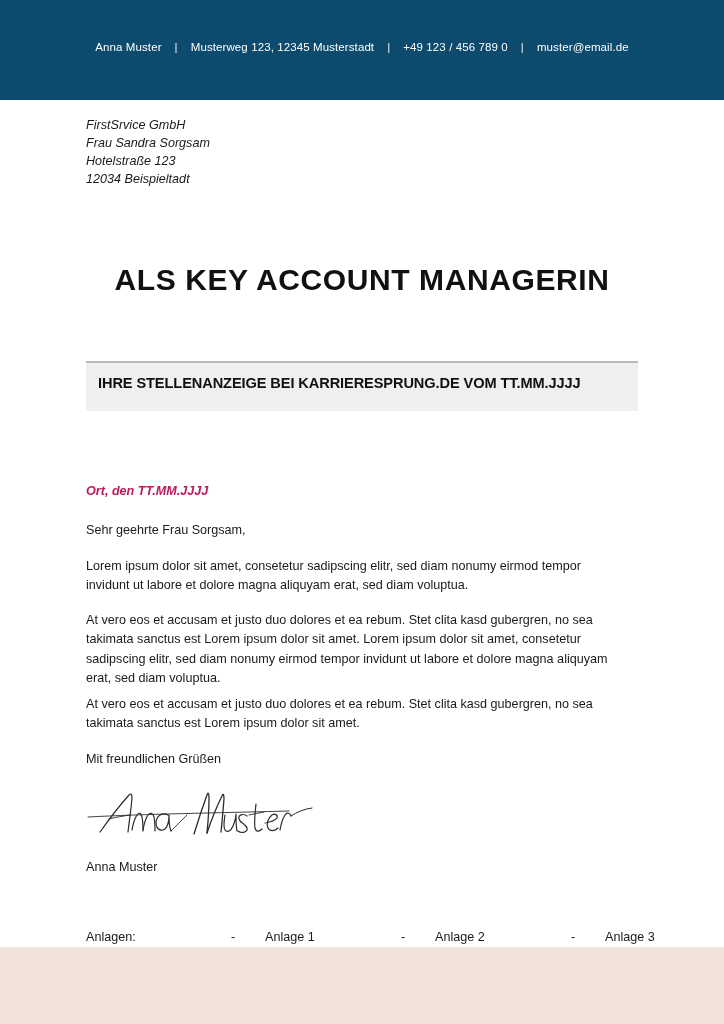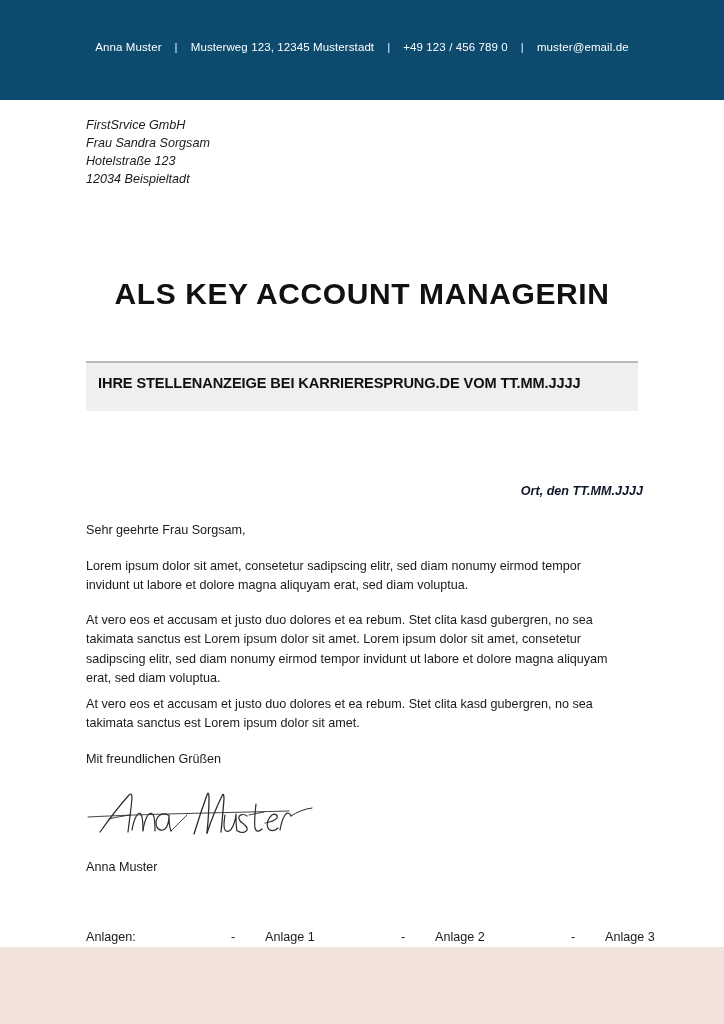--- a/index.html
+++ b/index.html
@@ -67,21 +67,21 @@
     font-weight: bold;
     letter-spacing: 0.6px;
     line-height: 40px;
     color: #111111;
   }
   .title-line-2 {
     font-size: 30px;
     font-weight: bold;
     letter-spacing: 0.6px;
     line-height: 40px;
-    margin-top: 28px;
+    margin-top: 14px;
     color: #111111;
   }
 
   
   .subject-rule {
     position: absolute;
     left: 86px;
     top: 361px;
     width: 552px;
     height: 2px;
@@ -107,25 +107,25 @@
     color: #111111;
     white-space: nowrap;
   }
 
   
   .date-line {
     position: absolute;
     left: 86px;
     top: 484px;
     width: 557px;
-    text-align: right;
+    text-align: left;
     font-size: 12.6px;
     font-style: italic;
     font-weight: bold;
-    color: #0f172a;
+    color: #be185d;
   }
 
   
   .salutation {
     position: absolute;
     left: 86px;
     top: 521px;
     font-size: 12.6px;
     line-height: 19px;
     text-align: right;

